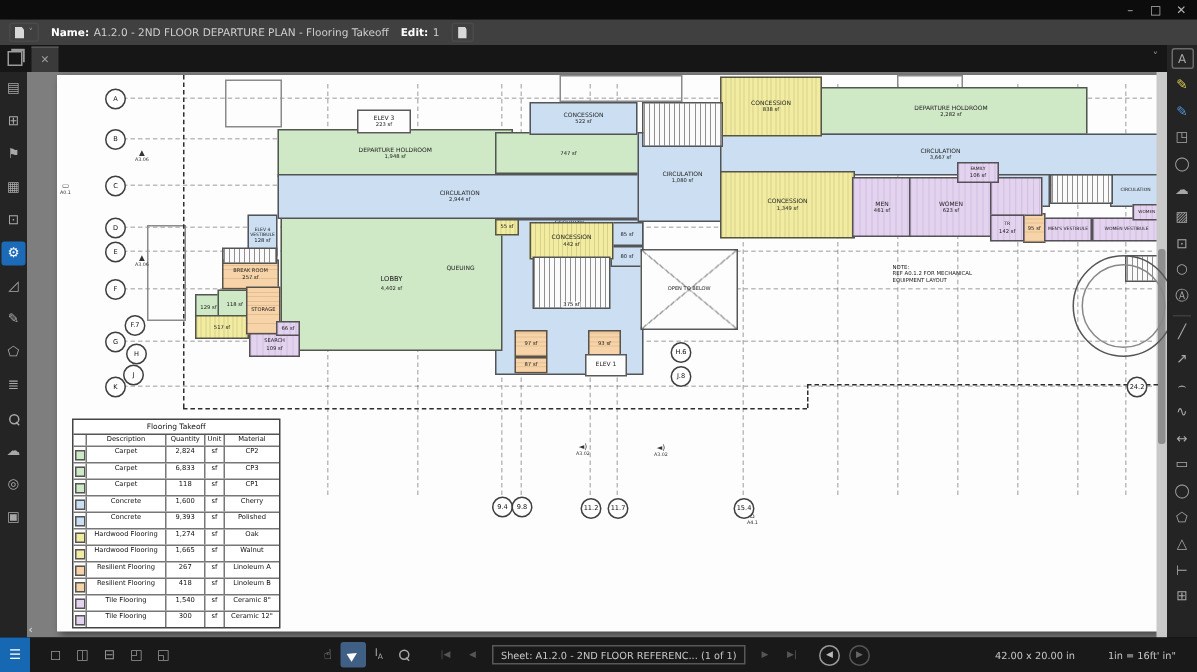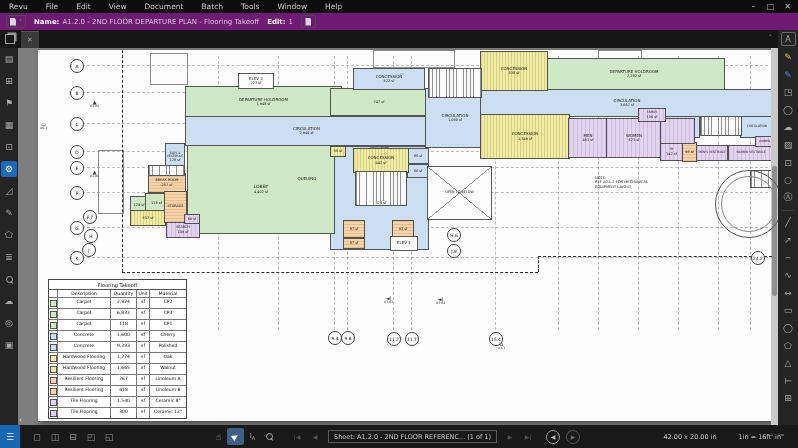--- a/index.html
+++ b/index.html
@@ -4,21 +4,21 @@
 <style>
   html,body{margin:0;padding:0;background:#000;}
   body{width:798px;height:448px;position:relative;overflow:hidden;
        font-family:"DejaVu Sans",sans-serif;-webkit-font-smoothing:antialiased;}
   
   .menubar{position:absolute;left:0;top:0;width:798px;height:13px;background:#0c0c0c;
            display:flex;align-items:center;z-index:30;}
   .menu-item{color:#c9c9c9;font-size:7.5px;padding:0 9px;cursor:default;}
   .win-ctrls{position:absolute;right:2px;top:0;display:flex;}
   .win-btn{color:#b5b5b5;font-size:8px;width:17px;text-align:center;line-height:13px;}
-  .docbar{position:absolute;left:0;top:13px;width:798px;height:17px;background:#701a75;
+  .docbar{position:absolute;left:0;top:13px;width:798px;height:17px;background:#404040;
           display:flex;align-items:center;z-index:30;}
   .combo{display:flex;align-items:center;border:1px solid #4a4a4a;border-radius:2px;
          height:11px;margin-left:6px;padding:0 3px;gap:3px;}
   .pg{width:6px;height:8px;background:#d8d8d8;
       clip-path:polygon(0 0,70% 0,100% 30%,100% 100%,0 100%);}
   .chev{color:#9a9a9a;font-size:6px;}
   .docbar .lbl{color:#fff;font-size:7px;font-weight:bold;margin-left:8px;}
   .docbar .val{color:#cfcfcf;font-size:7px;margin-left:3px;}
   .boxicon{display:flex;align-items:center;justify-content:center;border:1px solid #4a4a4a;
            border-radius:2px;width:13px;height:11px;margin-left:8px;}
@@ -101,31 +101,20 @@
   .circbtn{width:12px;height:12px;border:1px solid #9a9a9a;border-radius:50%;color:#bbb;font-size:6px;
            display:flex;align-items:center;justify-content:center;margin:0 3px;flex:none;}
   .circbtn.dim{border-color:#555;color:#666;}
   .sb-text{color:#c8c8c8;font-size:6.5px;white-space:nowrap;}
   .gap{flex:none;}
 </style>
 </head>
 <body>
 
 <div class="menubar">
-  <div id="menu-items" style="display: flex;">
-      <span class="menu-item">Revu</span>
-      <span class="menu-item">File</span>
-      <span class="menu-item">Edit</span>
-      <span class="menu-item">View</span>
-      <span class="menu-item">Document</span>
-      <span class="menu-item">Batch</span>
-      <span class="menu-item">Tools</span>
-      <span class="menu-item">Window</span>
-      <span class="menu-item">Help</span>
-    </div>
   <div class="win-ctrls" id="win-ctrls">
       <span class="win-btn">–</span>
       <span class="win-btn">□</span>
       <span class="win-btn">✕</span>
     </div>
 </div>
 
 <div class="docbar">
   <div class="combo">
     <span class="pg"></span>

